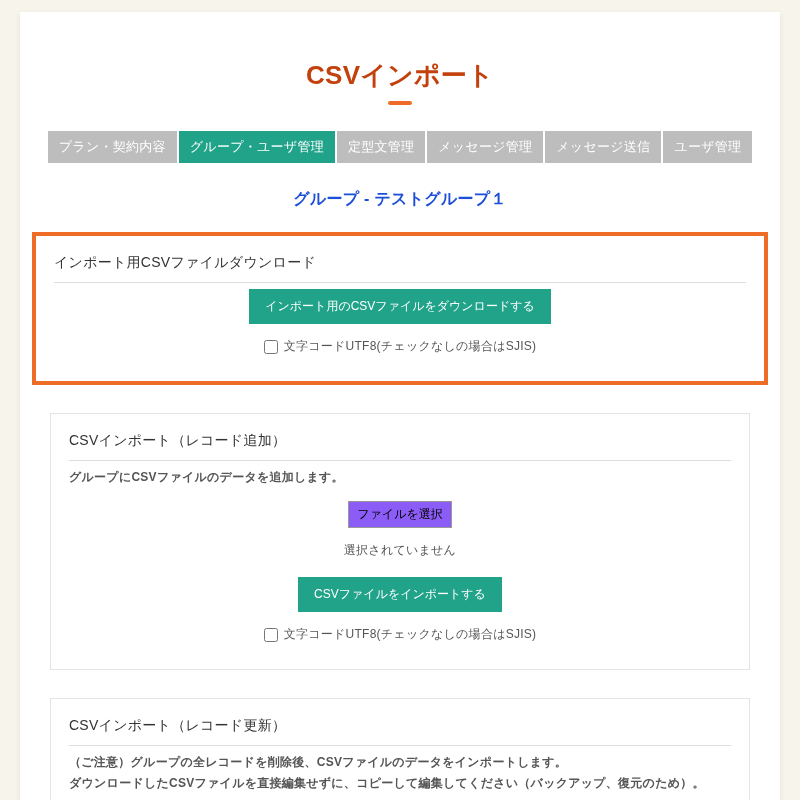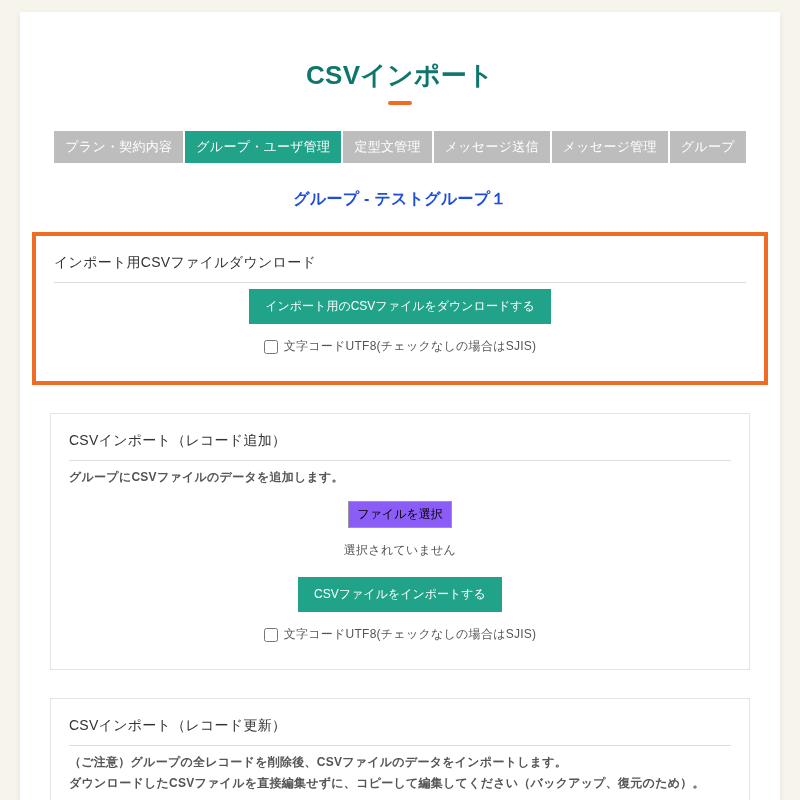--- a/index.html
+++ b/index.html
@@ -16,21 +16,21 @@
   .page {
     background: #fff;
     width: 760px;
     margin: 12px auto 0;
     padding: 30px 30px 40px;
     box-shadow: 0 2px 6px rgba(0,0,0,.08);
   }
 
   h1.title {
     text-align: center;
-    color: #0f766e;
+    color: #c2410c;
     font-size: 26px;
     font-weight: 700;
     margin: 16px 0 8px;
   }
   .title-underline {
     width: 24px;
     height: 4px;
     background: #ef6c27;
     margin: 6px auto 26px;
     border-radius: 2px;
@@ -150,23 +150,23 @@
 
 <div class="page">
 
   <h1 class="title">CSVインポート</h1>
   <div class="title-underline"></div>
 
   <div class="tabs">
     <div class="tab">プラン・契約内容</div>
     <div class="tab active">グループ・ユーザ管理</div>
     <div class="tab">定型文管理</div>
+    <div class="tab">メッセージ管理</div>
     <div class="tab">メッセージ送信</div>
-    <div class="tab">メッセージ管理</div>
-    <div class="tab">グループ</div>
+    <div class="tab">ユーザ管理</div>
   </div>
 
   <h2 class="group-heading">グループ - テストグループ１</h2>
 
 
   <div class="highlight-box">
     <div class="section">
       <h3>インポート用CSVファイルダウンロード</h3>
       <div class="row">
         <button class="btn-primary">インポート用のCSVファイルをダウンロードする</button>

